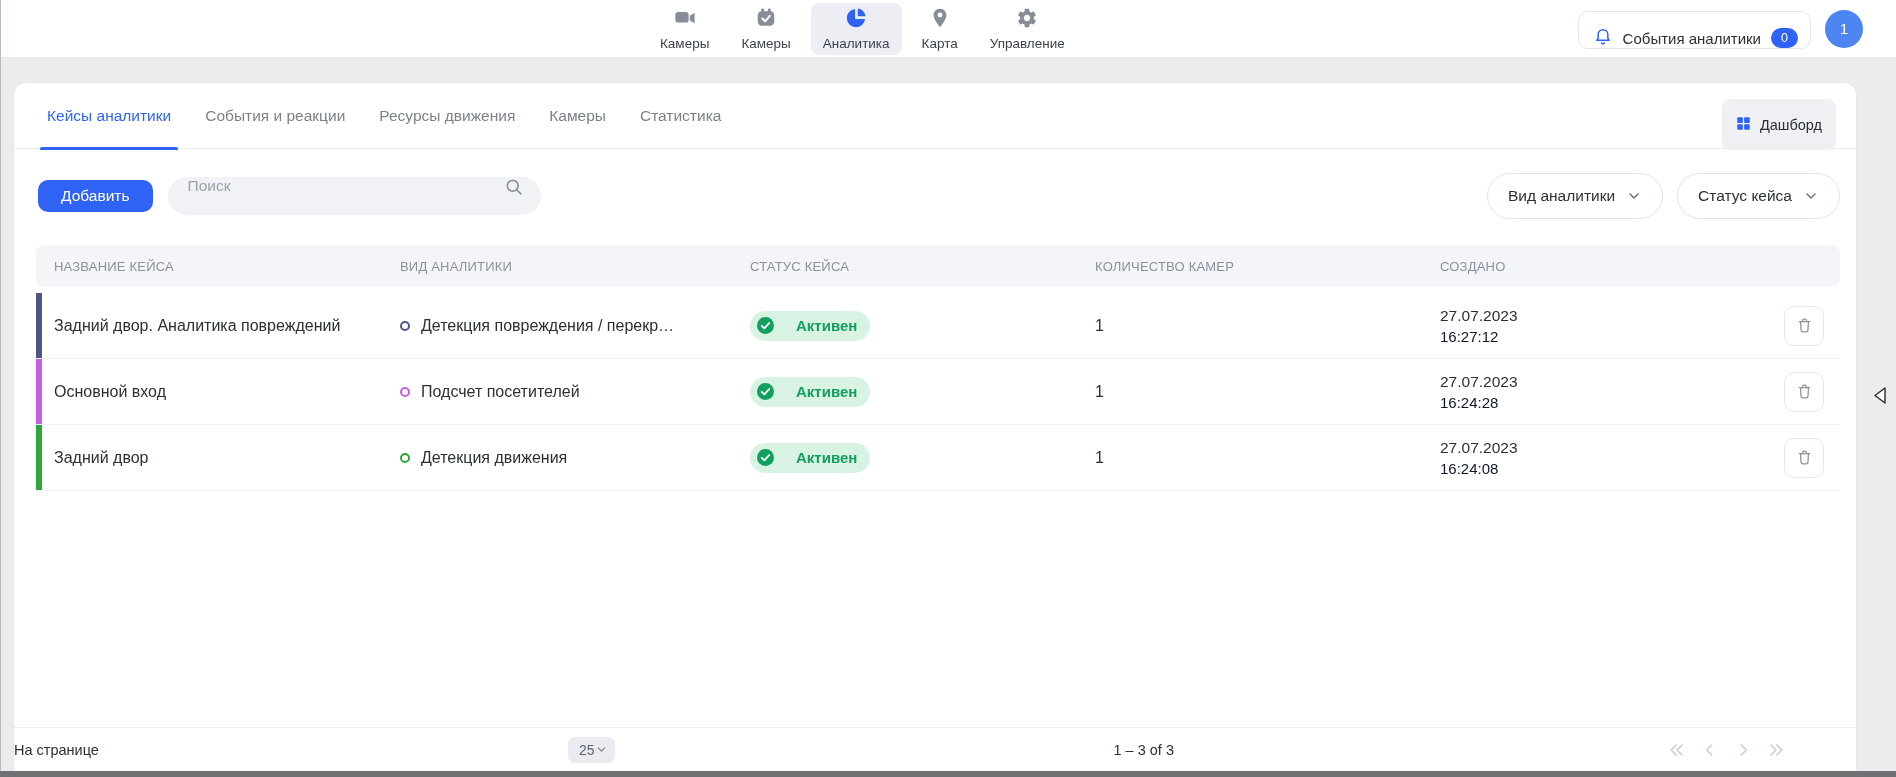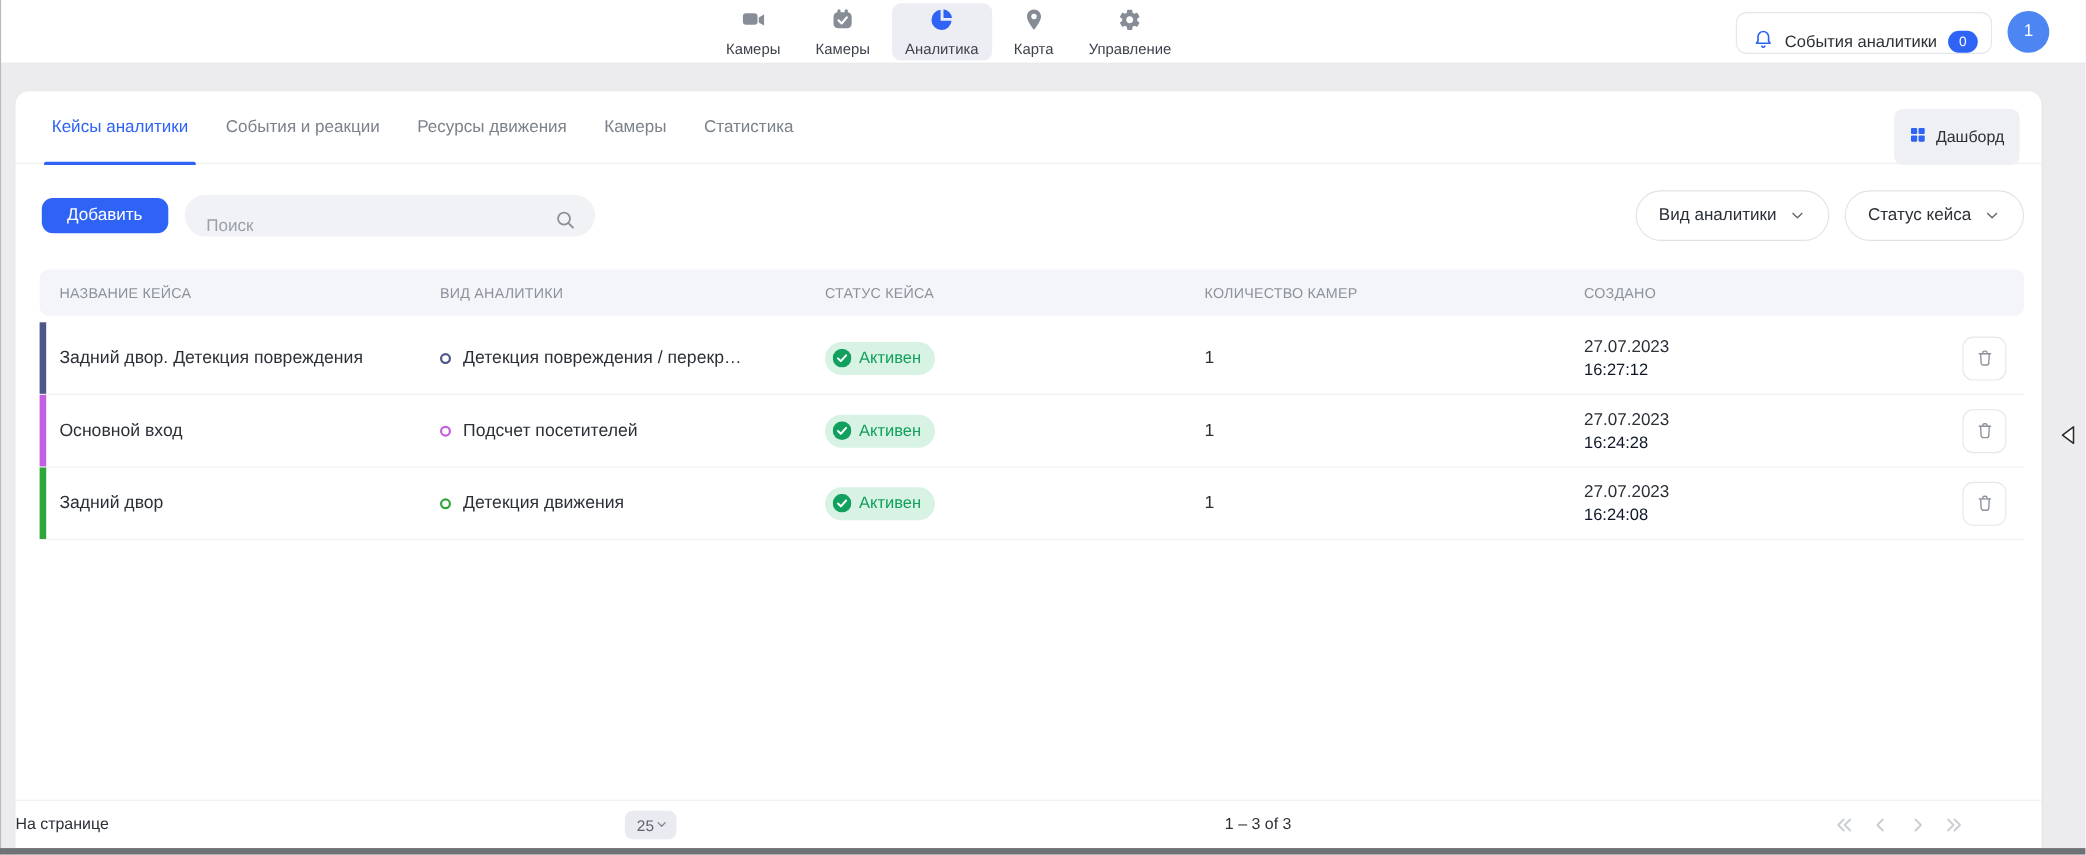--- a/index.html
+++ b/index.html
@@ -34,38 +34,38 @@
   .tabsbar { position:relative; height:66px; border-bottom:1px solid #eceef1; display:flex; align-items:center; padding:0 150px 0 33px; gap:34px; }
   .tab { font-size:15.5px; color:#7c828a; position:relative; height:66px; display:flex; align-items:center; cursor:pointer; white-space:nowrap; }
   .tab.active { color:#2e63f5; }
   .tab.active::after { content:""; position:absolute; left:-7px; right:-7px; bottom:-1px; height:3px; background:#2e63f5; border-radius:2px 2px 0 0; }
   .dashboard-btn { position:absolute; right:20px; top:16px; height:51px; background:#eef0f4; border:none; border-radius:8px; display:flex; align-items:center; gap:9px; padding:0 14px; font-size:14.5px; color:#2b3037; cursor:pointer; }
   .dashboard-btn svg { width:15px; height:15px; fill:#2e63f5; }
 
   
   .toolbar { margin:24px 16px 0 24px; display:flex; align-items:center; }
   .add-btn { height:32px; padding:0 23px; background:#2e63f5; color:#fff; border:none; border-radius:10px; font-size:15.5px; cursor:pointer; }
-  .search { margin-left:15px; width:373px; height:38px; background:#f1f2f5; border-radius:23px; display:flex; align-items:flex-end; padding:0 17px 0 20px; }
+  .search { margin-left:15px; width:373px; height:38px; background:#f1f2f5; border-radius:23px; display:flex; align-items:flex-start; padding:0 17px 0 20px; }
   .search input { flex:1; border:none; background:transparent; outline:none; font-size:15.5px; color:#2b3037; font-family:inherit; }
   .search input::placeholder { color:#9aa1aa; }
   .search svg { width:20px; height:20px; stroke:#8a919a; fill:none; stroke-width:2; stroke-linecap:round; }
   .filters { margin-left:auto; display:flex; gap:14px; }
   .filter-pill { height:46px; border:1px solid #e0e3e8; border-radius:23px; background:#fff; display:flex; align-items:center; gap:11px; padding:0 20px; font-size:15.5px; color:#2b3037; cursor:pointer; white-space:nowrap; }
   .chev { width:16px; height:16px; stroke:#646a72; fill:none; stroke-width:2; stroke-linecap:round; stroke-linejoin:round; }
 
   
   .table { margin:26px 16px 0 22px; }
   .thead, .trow { display:grid; grid-template-columns:346px 350px 345px 345px 1fr 56px; align-items:center; padding-left:18px; }
   .thead { height:42px; background:#f4f5f8; border-radius:8px; font-size:13px; color:#8b929c; letter-spacing:.2px; margin-bottom:6px; }
   .trow { position:relative; height:66px; border-bottom:1px solid #eef0f3; cursor:pointer; }
   .bar { position:absolute; left:0; top:0; bottom:0; width:6px; }
   .cell-name, .cell-count { font-size:16px; color:#2b3037; }
   .cell-type { display:flex; align-items:center; gap:11px; font-size:16px; color:#2b3037; }
   .ring { width:10px; height:10px; border-radius:50%; border:2px solid #888; flex:none; }
-  .status-pill { display:inline-flex; align-items:center; gap:7px; height:30px; padding:0 13px 0 7px; background:#d8f2e3; border-radius:15px; color:#12a05f; font-size:15px; width:max-content; }
+  .status-pill { display:inline-flex; align-items:center; gap:22px; height:30px; padding:0 13px 0 7px; background:#d8f2e3; border-radius:15px; color:#12a05f; font-size:15px; width:max-content;font-weight:bold; }
   .status-pill svg { width:17px; height:17px; }
   .cell-created .d1 { font-size:15.5px; color:#2b3037; }
   .cell-created .d2 { font-size:15px; color:#0f172a; margin-top:3px; }
   .trash-btn { width:40px; height:40px; border:1px solid #e4e7ec; border-radius:10px; background:#fff; display:flex; align-items:center; justify-content:center; cursor:pointer; }
   .trash-btn svg { width:19px; height:19px; stroke:#8d939c; fill:none; stroke-width:1.6; stroke-linecap:round; stroke-linejoin:round; }
 
   
   .footer { position:absolute; left:0; right:0; bottom:0; height:44px; border-top:1px solid #eceef1; display:flex; align-items:center; justify-content:space-between; padding-right:70px; font-size:14.5px; color:#2b3037; }
   .pp-select { margin-left:12px; height:26px; padding:0 7px 0 11px; background:#e9ebf0; border-radius:7px; display:flex; align-items:center; gap:0; color:#5c6269; font-size:14px; cursor:pointer; }
   .pp-select .chev { width:13px; height:13px; stroke:#7a8088; }
@@ -198,21 +198,21 @@
       <div>НАЗВАНИЕ КЕЙСА</div>
       <div>ВИД АНАЛИТИКИ</div>
       <div>СТАТУС КЕЙСА</div>
       <div>КОЛИЧЕСТВО КАМЕР</div>
       <div>СОЗДАНО</div>
       <div></div>
     </div>
 
     <div class="trow">
       <span class="bar" style="background: rgb(76, 86, 135);"></span>
-      <div class="cell-name">Задний двор. Детекция повреждения</div>
+      <div class="cell-name">Задний двор. Аналитика повреждений</div>
       <div class="cell-type">
         <span class="ring" style="border-color: rgb(76, 86, 135);"></span>
         <span>Детекция повреждения / перекр…</span>
       </div>
       <div>
         <span class="status-pill">
           <svg viewBox="0 0 17 17">
               <circle cx="8.5" cy="8.5" r="8.5" fill="#12a05f"></circle>
               <polyline points="4.8,8.8 7.4,11.3 12.2,6" fill="none" stroke="#ffffff" stroke-width="1.8" stroke-linecap="round" stroke-linejoin="round"></polyline>
             </svg>

